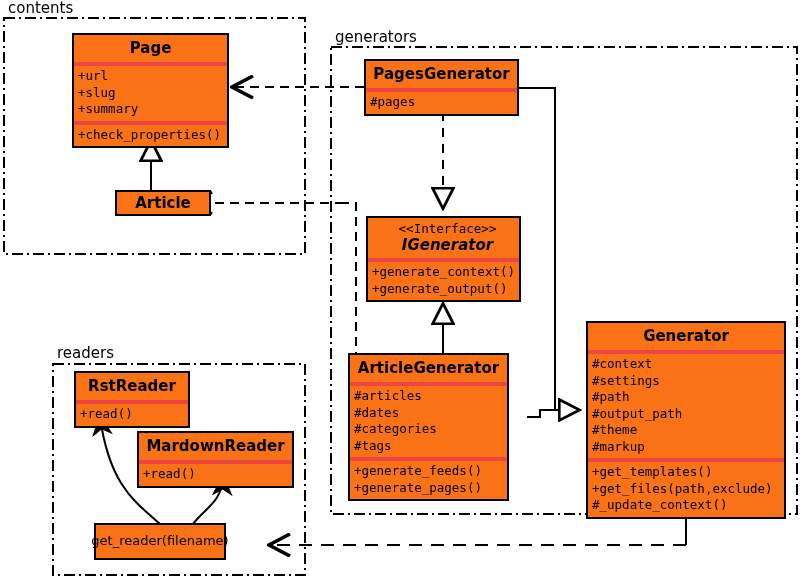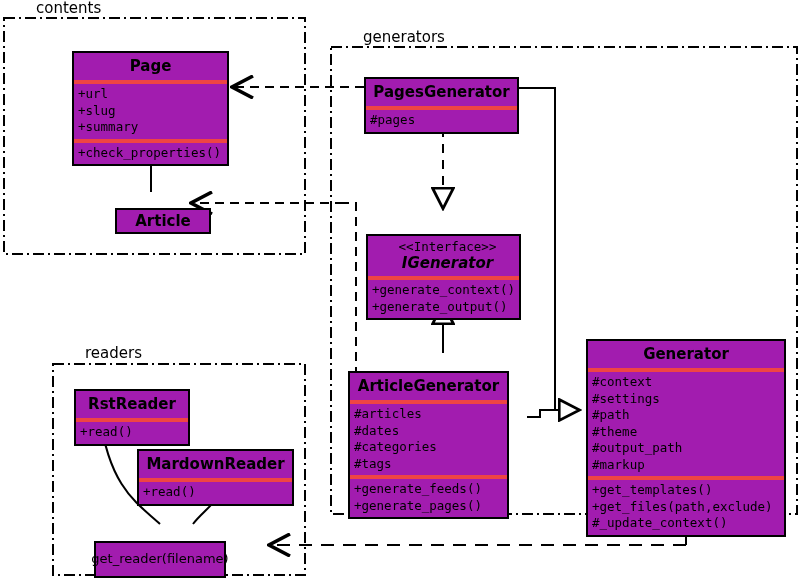--- a/index.html
+++ b/index.html
@@ -2,35 +2,35 @@
 <html><head>
 <meta charset="utf-8">
 <style>
   html,body{margin:0;padding:0;background:#ffffff;}
   body{width:803px;height:579px;overflow:hidden;
        font-family:"DejaVu Sans","Liberation Sans",sans-serif;color:#000;}
   #stage{position:relative;width:803px;height:579px;}
   #svgroot{position:absolute;left:0;top:0;width:803px;height:579px;}
 
   
-  .uml{position:absolute;box-sizing:border-box;border:2px solid #000;background:#a21caf;z-index:5;margin-top:18px;}
+  .uml{position:absolute;box-sizing:border-box;border:2px solid #000;background:#f97316;z-index:5;}
   .uml .sect{box-sizing:border-box;padding:2px 4px 3px 4px;}
   .uml .sect + .sect{border-top:4px solid #ef4444;}
   .uml .title{text-align:center;font-weight:bold;font-size:15px;line-height:18px;
               padding:4px 6px 5px 6px;font-family:"DejaVu Sans","Liberation Sans",sans-serif;}
   .uml .stereo{text-align:center;font-weight:normal;font-size:12.5px;line-height:15px;
                font-family:"DejaVu Sans Mono","Liberation Mono",monospace;}
   .uml .row{font-family:"DejaVu Sans Mono","Liberation Mono",monospace;
             font-size:12.5px;line-height:16.5px;white-space:pre;text-align:left;}
   .uml.plain{display:flex;align-items:center;justify-content:center;}
   .uml.plain .row{font-family:"DejaVu Sans","Liberation Sans",sans-serif;font-size:13px;}
 
   
   .pkglabel{position:absolute;font-size:15px;line-height:16px;background:#fff;
-            padding:0 2px;z-index:6;font-family:"DejaVu Sans","Liberation Sans",sans-serif;margin-left:28px;}
+            padding:0 2px;z-index:6;font-family:"DejaVu Sans","Liberation Sans",sans-serif;}
 </style>
 </head>
 <body>
 
 <div id="stage">
 
   <svg id="svgroot" viewBox="0 0 803 579" xmlns="http://www.w3.org/2000/svg">
     <defs>
       <marker id="hollowTri" viewBox="0 0 12 12" refX="11.2" refY="6" markerWidth="12" markerHeight="12" orient="auto-start-reverse">
         <path d="M 0.8 0.8 L 11 6 L 0.8 11.2 z" fill="#fff" stroke="#000" stroke-width="1.4"></path>
@@ -130,22 +130,22 @@
       <div class="row">+generate_pages()</div>
     </div>
   </div>
 
   <div class="uml" style="left:586px;top:321px;width:200px;">
     <div class="sect title">Generator</div>
     <div class="sect">
       <div class="row">#context</div>
       <div class="row">#settings</div>
       <div class="row">#path</div>
+      <div class="row">#output_path</div>
       <div class="row">#theme</div>
-      <div class="row">#output_path</div>
       <div class="row">#markup</div>
     </div>
     <div class="sect">
       <div class="row">+get_templates()</div>
       <div class="row">+get_files(path,exclude)</div>
       <div class="row">#_update_context()</div>
     </div>
   </div>
 
   <div class="uml" style="left:74px;top:371px;width:116px;">

